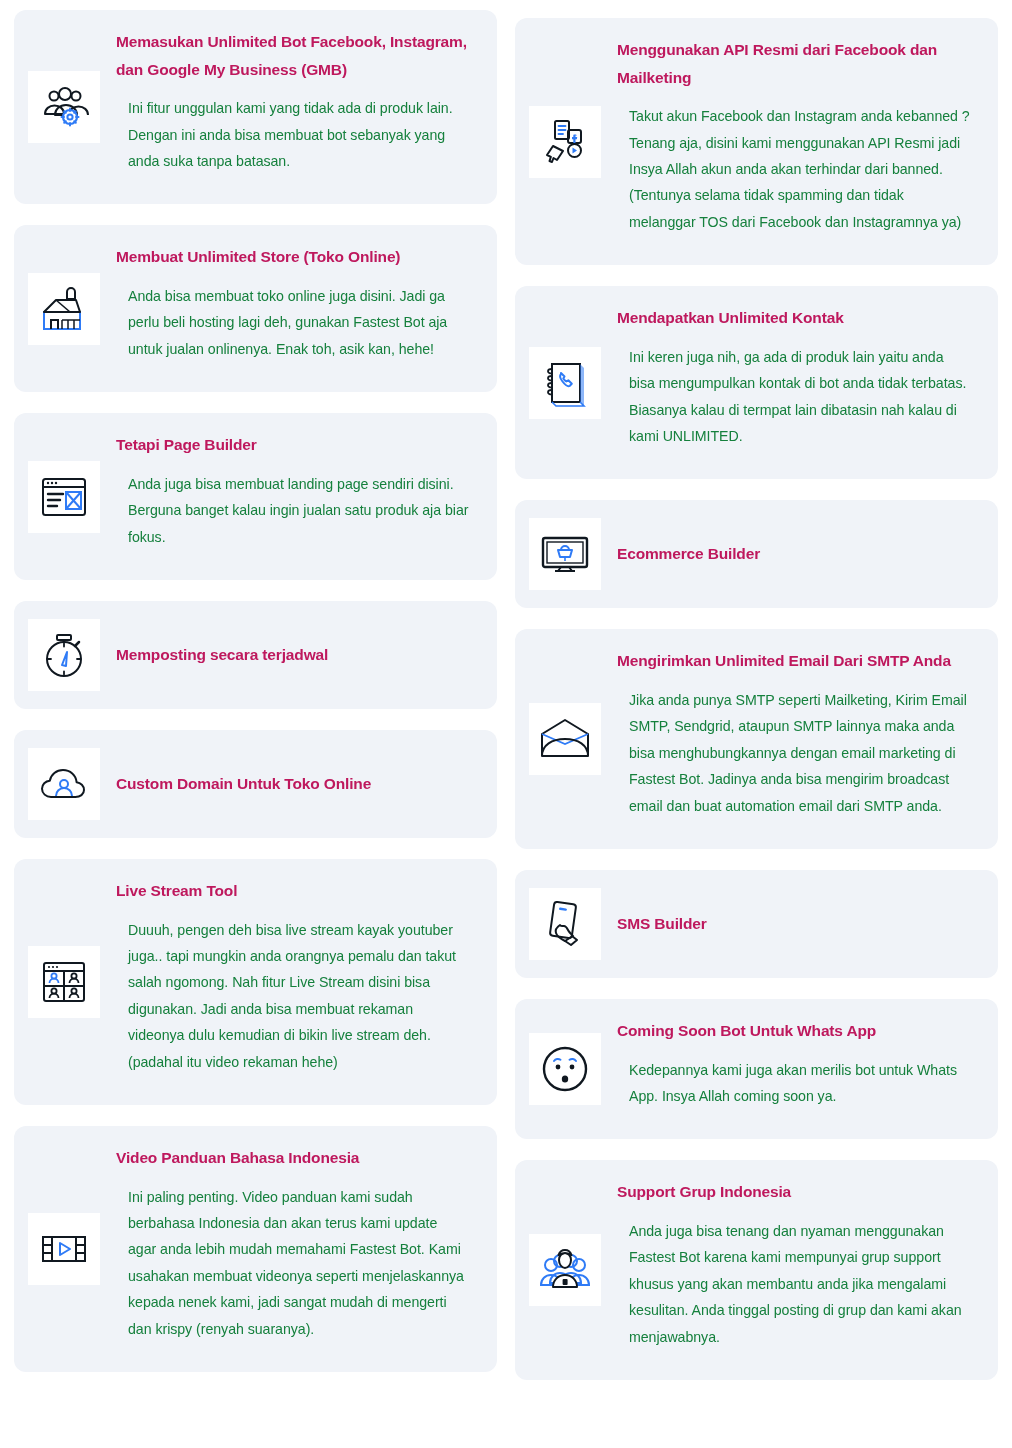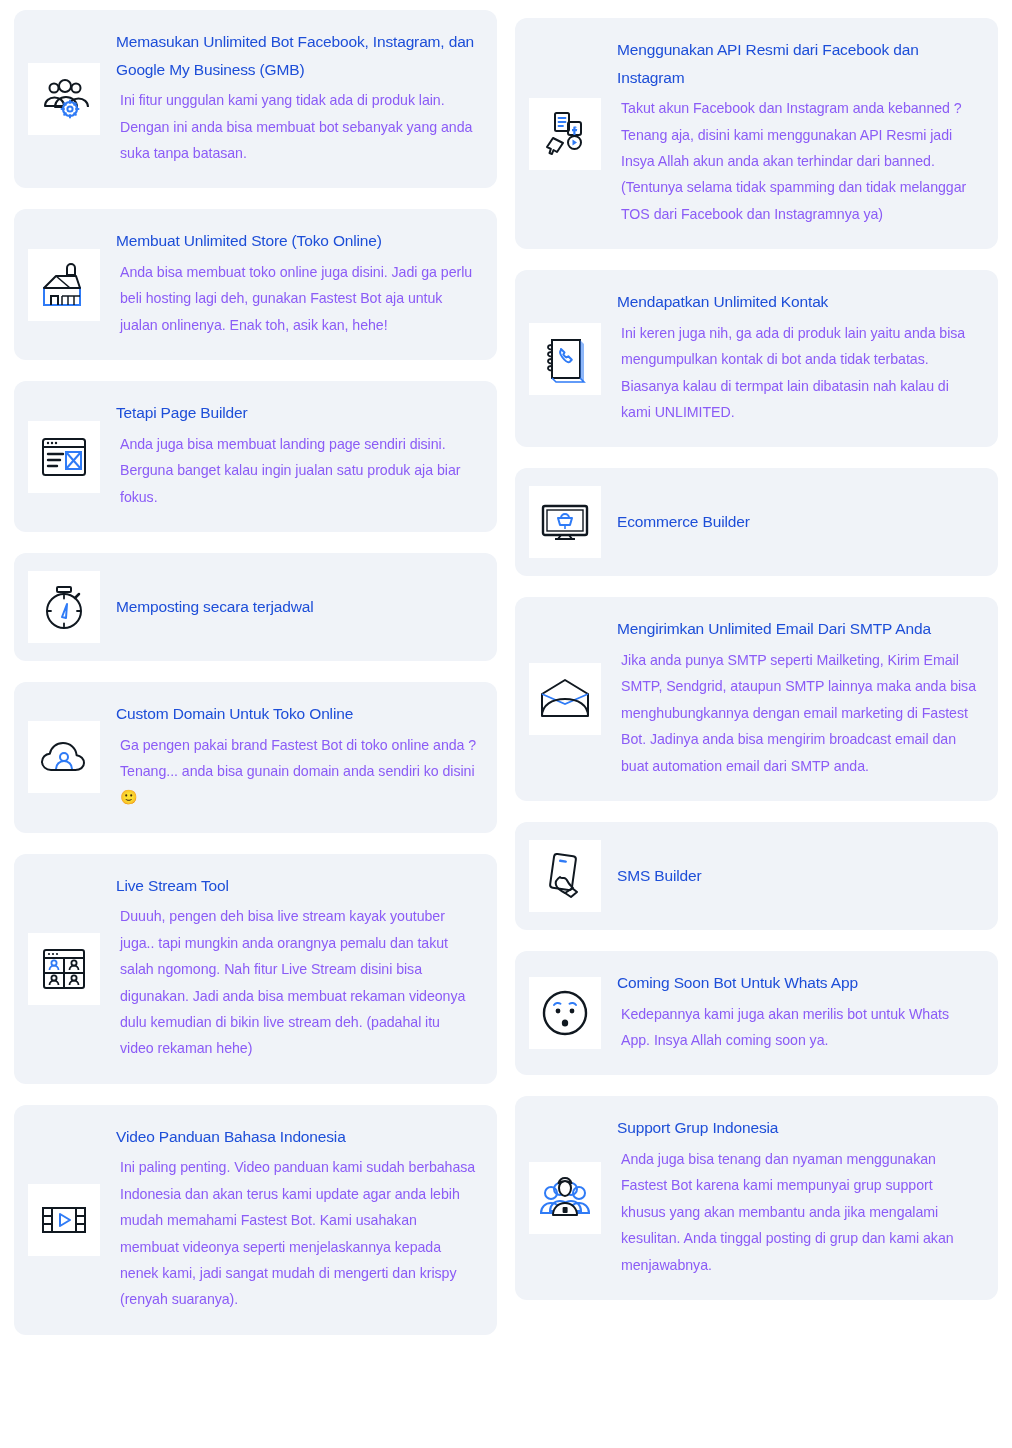--- a/index.html
+++ b/index.html
@@ -50,31 +50,31 @@
     justify-content: center;
     margin-right: 12px;
   }
   .icon-tile svg { display: block; }
   .card-body {
     flex: 1 1 auto;
     min-width: 0;
   }
   .card-title {
     font-size: 15.5px;
-    font-weight: normal;
-    color: #1d4ed8;
+    font-weight: bold;
+    color: #be185d;
     line-height: 1.78;
     margin: 0 0 1px 0;
     letter-spacing: -0.15px;
   }
   .card-desc {
     font-size: 14.2px;
-    color: #8b5cf6;
+    color: #15803d;
     line-height: 1.86;
-    margin: 4px;
+    margin: 12px;
     letter-spacing: -0.05px;
   }
 </style>
 </head>
 <body>
 
 <div class="page">
 
   <div class="col col-left">
 
@@ -178,21 +178,20 @@
     <div class="feature-card">
       <div class="icon-tile">
         <svg width="54" height="54" viewBox="0 0 54 54">
           <path d="M14 40c-5 0-9-3.6-9-8.2 0-4.3 3.4-7.8 7.8-8.1C14 17.5 19.4 13 26 13c7.2 0 13 5.3 13.6 12.2 4.2.5 7.4 3.8 7.4 7.7 0 4.4-3.9 7.1-8.6 7.1z" fill="none" stroke="#101820" stroke-width="2" stroke-linejoin="round"></path>
           <circle cx="27" cy="27" r="4" fill="none" stroke="#2f7bf6" stroke-width="2"></circle>
           <path d="M19 39c0-4.6 3.6-8 8-8s8 3.4 8 8" fill="none" stroke="#2f7bf6" stroke-width="2" stroke-linejoin="round"></path>
         </svg>
       </div>
       <div class="card-body">
         <p class="card-title">Custom Domain Untuk Toko Online</p>
-        <p class="card-desc">Ga pengen pakai brand Fastest Bot di toko online anda ? Tenang... anda bisa gunain domain anda sendiri ko disini 🙂</p>
       </div>
     </div>
 
     <div class="feature-card">
       <div class="icon-tile">
         <svg width="54" height="54" viewBox="0 0 54 54">
           <rect x="7" y="8" width="40" height="38" rx="2" fill="none" stroke="#101820" stroke-width="2"></rect>
           <line x1="7" y1="16" x2="47" y2="16" stroke="#101820" stroke-width="2"></line>
           <g fill="#101820">
               <circle cx="12" cy="12" r="1.1"></circle>
@@ -254,21 +253,21 @@
               <line x1="20.5" y1="19" x2="25" y2="19"></line>
           </g>
           <rect x="30" y="15" width="13" height="13" rx="2" fill="none" stroke="#101820" stroke-width="2"></rect>
           <path d="M38 19.5h-1.6c-.8 0-1.1.4-1.1 1.1V22H34v2.2h1.3V28h2.2v-3.8h1.4l.3-2.2h-1.7v-1c0-.4.1-.5.6-.5H39z" fill="#2f7bf6"></path>
           <circle cx="36.5" cy="35.5" r="6.5" fill="none" stroke="#101820" stroke-width="2"></circle>
           <path d="M34.5 32.5l4.5 3-4.5 3z" fill="#2f7bf6"></path>
           <path d="M9 40l6-9 10 5-6 9-3.5-2 -1.5 4 -2.5-1 1.4-4.2z" fill="none" stroke="#101820" stroke-width="2" stroke-linejoin="round"></path>
         </svg>
       </div>
       <div class="card-body">
-        <p class="card-title">Menggunakan API Resmi dari Facebook dan Instagram</p>
+        <p class="card-title">Menggunakan API Resmi dari Facebook dan Mailketing</p>
         <p class="card-desc">Takut akun Facebook dan Instagram anda kebanned ? Tenang aja, disini kami menggunakan API Resmi jadi Insya Allah akun anda akan terhindar dari banned. (Tentunya selama tidak spamming dan tidak melanggar TOS dari Facebook dan Instagramnya ya)</p>
       </div>
     </div>
 
     <div class="feature-card">
       <div class="icon-tile">
         <svg width="54" height="54" viewBox="0 0 54 54">
           <path d="M14 8h28v38H14z" fill="none" stroke="#101820" stroke-width="2"></path>
           <path d="M42 8l4 4v38l-4-4z" fill="#2f7bf6" opacity="0.55"></path>
           <path d="M42 46l4 4H18l-4-4" fill="none" stroke="#2f7bf6" stroke-width="1.6"></path>

